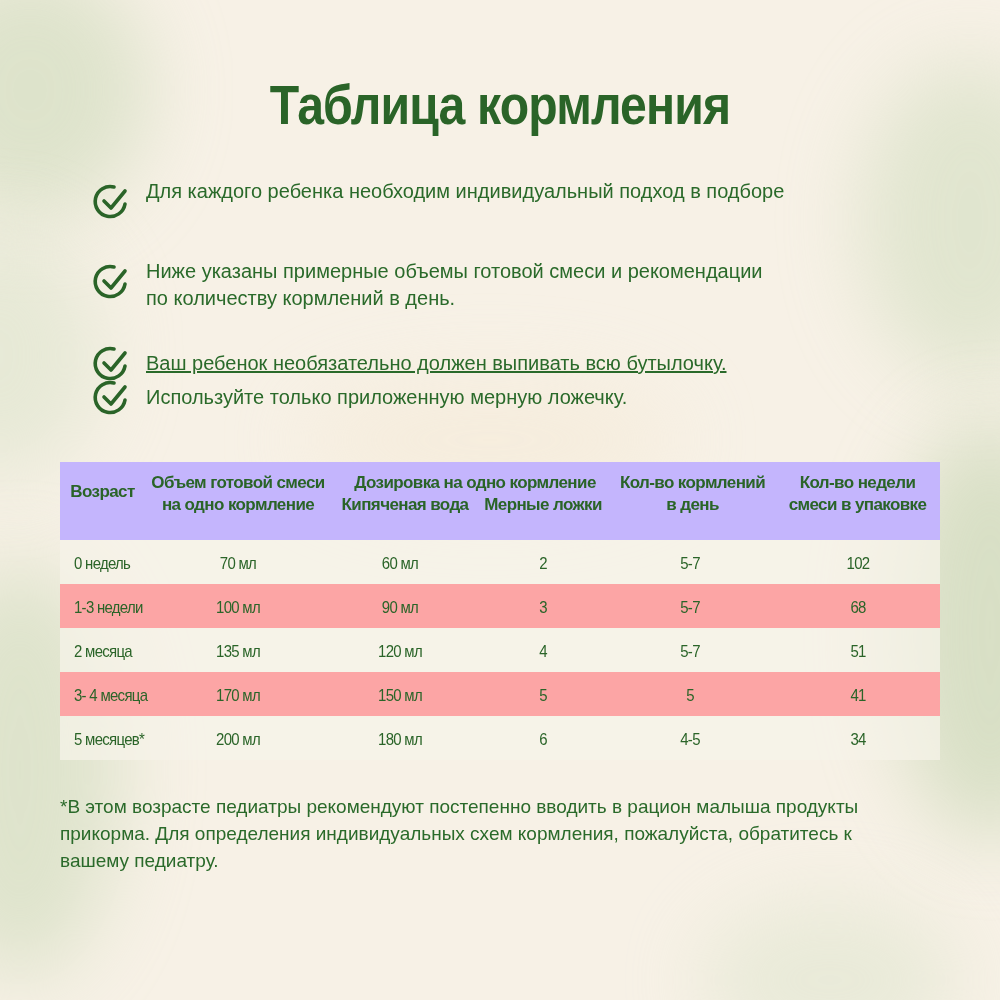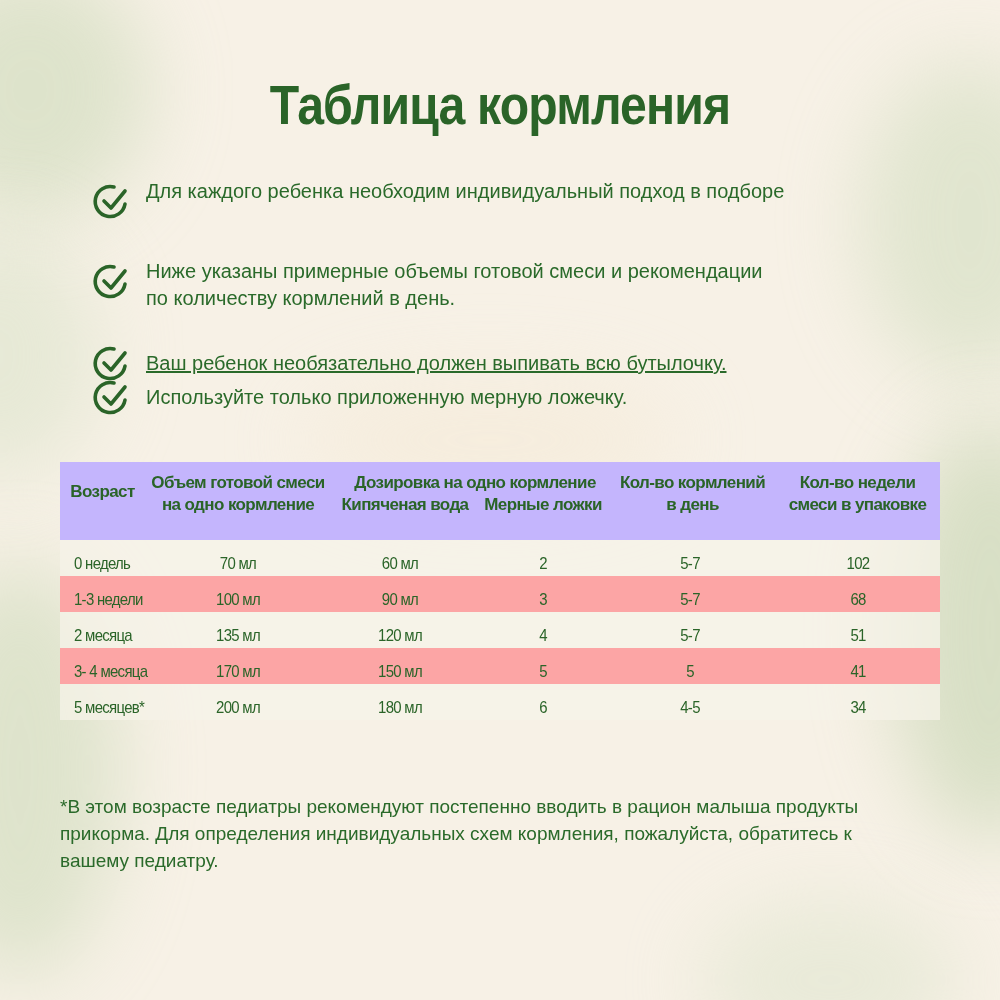--- a/index.html
+++ b/index.html
@@ -28,21 +28,21 @@
     .bullet .ic { width: 40px; height: 40px; margin-right: 14px; flex: none; }
     .bullet .txt { font-size: 20px; line-height: 27px; color: #2a6a2a; }
     .bl1 { top: 0; } .bl1 .ic { margin-top: 4px; }
     .bl2 { top: 80px; } .bl2 .ic { margin-top: 4px; }
     .bl3 { top: 172px; text-decoration: underline; } .bl3 .ic { margin-top: -6px; }
     .bl4 { top: 206px; text-align: center; } .bl4 .ic { margin-top: -6px; }
 
     .table { position: absolute; left: 60px; top: 462px; width: 880px; }
     .thead { height: 78px; background: #c4b5fd; position: relative; }
     .th { position: absolute; text-align: center; font-weight: bold; font-size: 17px; line-height: 22px; color: #2a6428; letter-spacing: -0.6px; }
-    .row { height: 36px; position: relative; }
+    .row { height: 44px; position: relative; }
     .row.alt { background: #fca5a5; }
     .row.plain { background: rgba(246, 243, 232, 0.75); }
     .td { position: absolute; font-size: 17px; line-height: 47px; color: #2a6428; letter-spacing: -0.8px; transform: scaleX(0.88); transform-origin: left center; }
     .td.c { transform-origin: center center; text-align: center; }
 
     .footnote { position: absolute; left: 60px; top: 793px; width: 880px; font-size: 19px; line-height: 27px; color: #2a6a2a; }
   </style>
 </head>
 <body>
 

